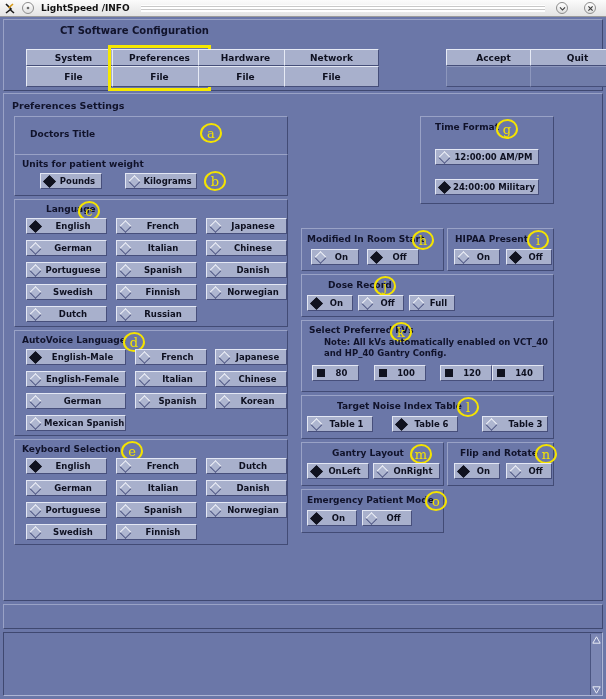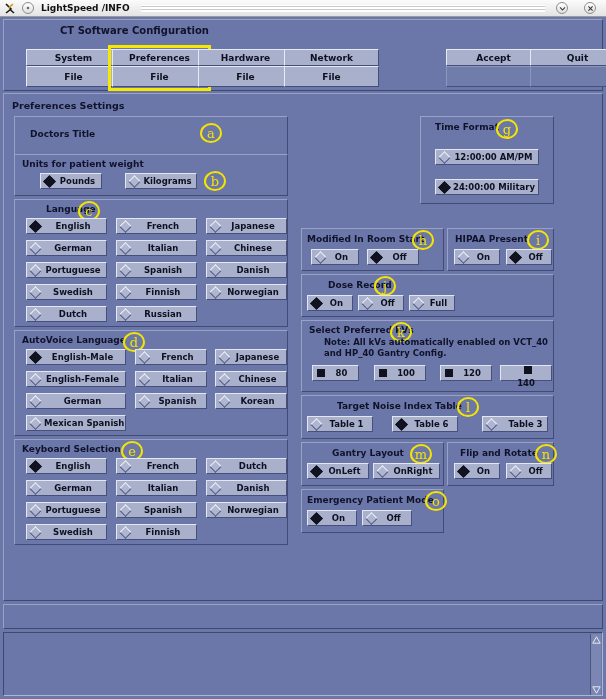--- a/index.html
+++ b/index.html
@@ -451,21 +451,21 @@
           <span class="lbl">80</span>
         </div>
       <div class="opt" style="left:72px; top:44px; width:52px;">
           <span class="sq on"></span>
           <span class="lbl">100</span>
         </div>
       <div class="opt" style="left:138px; top:44px; width:52px;">
           <span class="sq on"></span>
           <span class="lbl">120</span>
         </div>
-      <div class="opt" style="left:198px; top:44px; width:52px;flex-direction:column;">
+      <div class="opt" style="left:190px; top:44px; width:52px;">
           <span class="sq on"></span>
           <span class="lbl">140</span>
         </div>
     </div>
 
     <div class="panel" style="left:297px; top:301px; width:253px; height:44px;">
       <div class="plabel" style="left:35px; top:5px;">Target Noise Index Table</div>
       <div class="anno" style="left:155px; top:1px;">l</div>
       <div class="opt" style="left:5px; top:20px; width:66px;">
           <span class="dia"></span>

